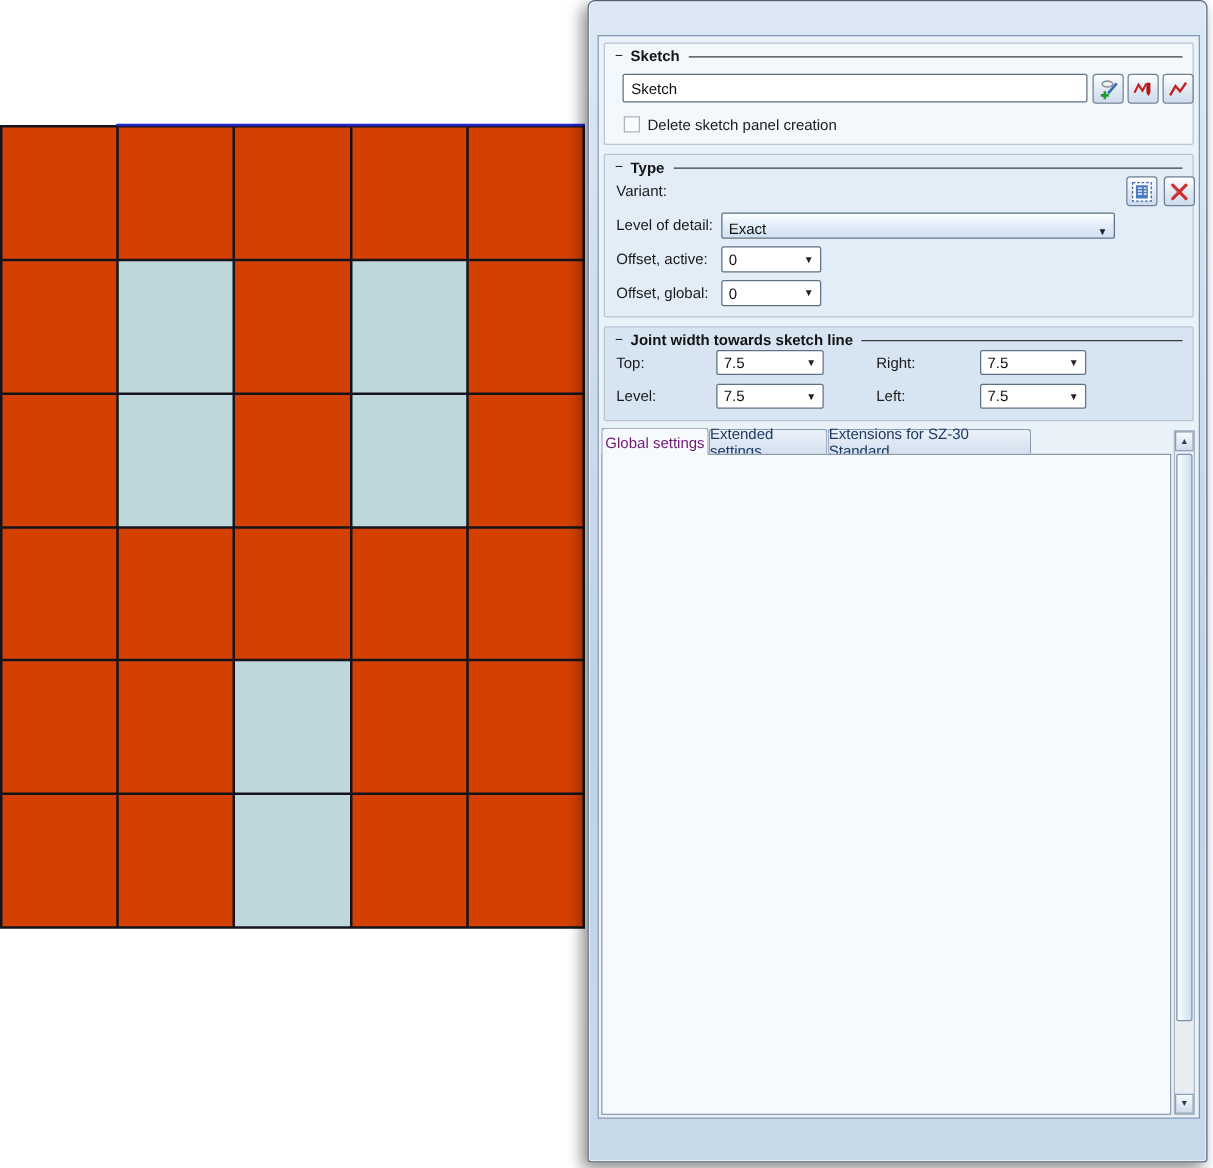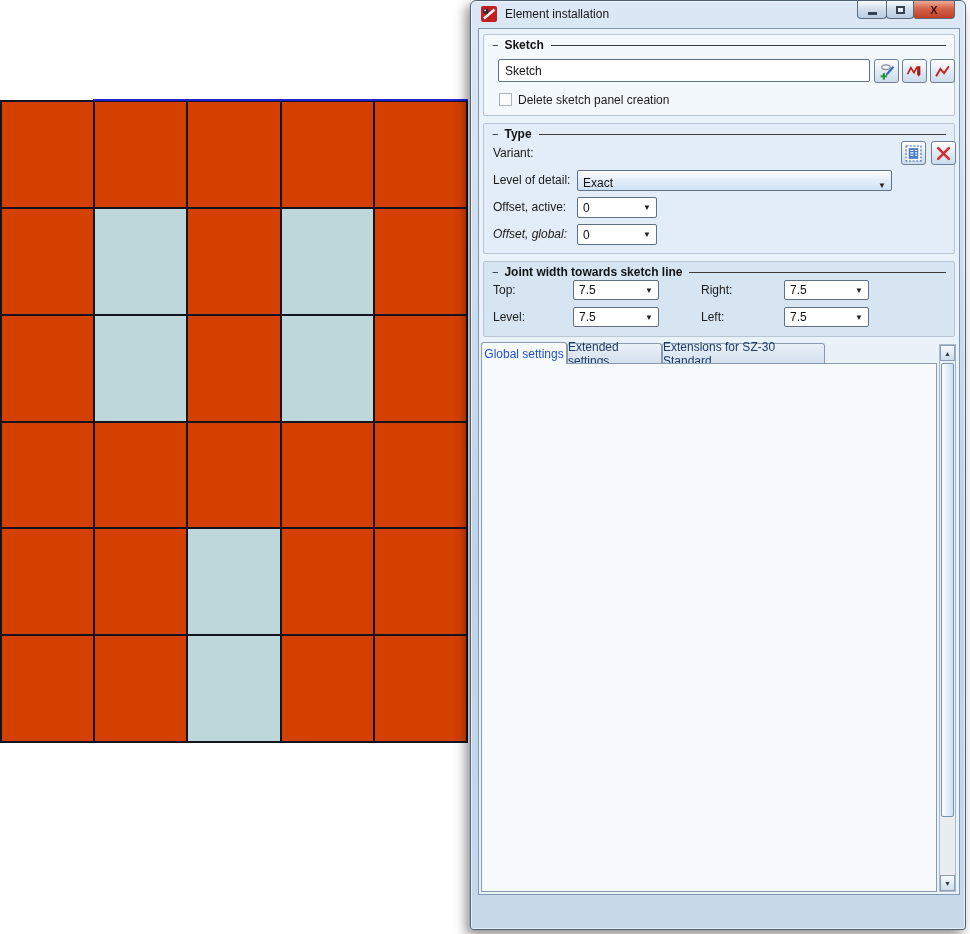--- a/index.html
+++ b/index.html
@@ -63,21 +63,21 @@
            background:#fff; display:flex; align-items:center; padding:0 5px;
            font-size:12px; color:#111; }
   .combo .arrow { margin-left:auto; font-size:8px; color:#222; padding-left:6px; }
   .combo.tint { background:linear-gradient(#fdfeff,#e2edf8 50%,#cfe2f4);align-items:flex-end; }
   .combo.std  { background:linear-gradient(#eef6fd,#badaf2 55%,#9cc7ea); border-color:#48637e; }
 
   
   .tab { position:absolute; top:342px; height:20px; border:1px solid #8a9bb0; border-bottom:none;
          border-radius:3px 3px 0 0; background:linear-gradient(#eaf1f8,#d3e0ee);
          color:#1d3a64; font-size:12px; display:flex; align-items:center; justify-content:center; }
-  .tab.active { top:341px; height:22px; background:#f7fafd; color:#1d4ed8; z-index:3; }
+  .tab.active { top:341px; height:22px; background:#f7fafd; color:#701a75; z-index:3; }
   .tabpanel { position:absolute; left:10px; top:362px; width:456px; height:529px;
               background:#f7fafd; border:1px solid #8a9bb0; z-index:2; }
 
   .g-params { left:17px; top:370px; width:442px; height:51px;  background:#f1f6fa; border-color:#c3cbd3; }
   .g-vert   { left:17px; top:427px; width:442px; height:222px; background:#ebeef1; border-color:#c3cbd3; }
   .g-horiz  { left:17px; top:655px; width:442px; height:232px; background:#ebeef1; border-color:#c3cbd3; }
   .preview { position:absolute; background:#f4f5f7; border:1px solid #c9ccd0; border-radius:2px; }
 
   
   .vscroll { position:absolute; left:468px; top:343px; width:17px; height:548px;
@@ -133,40 +133,20 @@
       <div class="cell pan"></div>
       <div class="cell sel"></div>
       <div class="cell pan"></div>
       <div class="cell pan"></div>
     </div>
   <div class="sketchline"></div>
 </div>
 
 <div class="dialog">
 
-  <div class="titlebar">
-    <svg class="title-icon" viewBox="0 0 16 16">
-      <rect width="16" height="16" rx="2" fill="#c42020"></rect>
-      <path d="M3 12.5 L13.5 3.5" stroke="#ffffff" stroke-width="2.4"></path>
-      <circle cx="5" cy="5.2" r="2.6" fill="#2b2b38"></circle>
-      <circle cx="4.2" cy="4.3" r="0.9" fill="#ffffff"></circle>
-    </svg>
-    <span class="title-text">Element installation</span>
-    <div class="winbtns">
-      <div class="wbtn min">
-          <span class="glyph-min"></span>
-        </div>
-      <div class="wbtn max">
-          <span class="glyph-max"></span>
-        </div>
-      <div class="wbtn close">
-          <span>X</span>
-        </div>
-    </div>
-  </div>
 
   <div class="dlg-body"></div>
 
   <div class="group g-sketch">
     <div class="ghead">Sketch</div>
   </div>
   <input class="textfield" style="left: 27px; top: 58px; width: 372px; height: 23px;" value="Sketch">
   <div class="icon-btn" style="left:403px; top:58px;">
     <svg width="17" height="17" viewBox="0 0 16 16">
       <ellipse cx="7.5" cy="4" rx="4" ry="2.2" fill="none" stroke="#8b9299" stroke-width="1.2"></ellipse>
@@ -207,21 +187,21 @@
   <span class="lbl" style="left:22px; top:172px;">Level of detail:</span>
   <div class="combo tint" style="left:106px; top:169px; width:315px;">
     <span>Exact</span>
       <span class="arrow">▼</span>
   </div>
   <span class="lbl" style="left:22px; top:199px;">Offset, active:</span>
   <div class="combo" style="left:106px; top:196px; width:80px;">
     <span>0</span>
       <span class="arrow">▼</span>
   </div>
-  <span class="lbl" style="left:22px; top:226px;font-style:italic;">Offset, global:</span>
+  <span class="lbl" style="left:22px; top:226px;">Offset, global:</span>
   <div class="combo" style="left:106px; top:223px; width:80px;">
     <span>0</span>
       <span class="arrow">▼</span>
   </div>
 
   <div class="group g-joint">
     <div class="ghead">Joint width towards sketch line</div>
   </div>
   <span class="lbl" style="left:22px; top:282px;">Top:</span>
   <div class="combo" style="left:102px; top:279px; width:86px; height:20px;">

